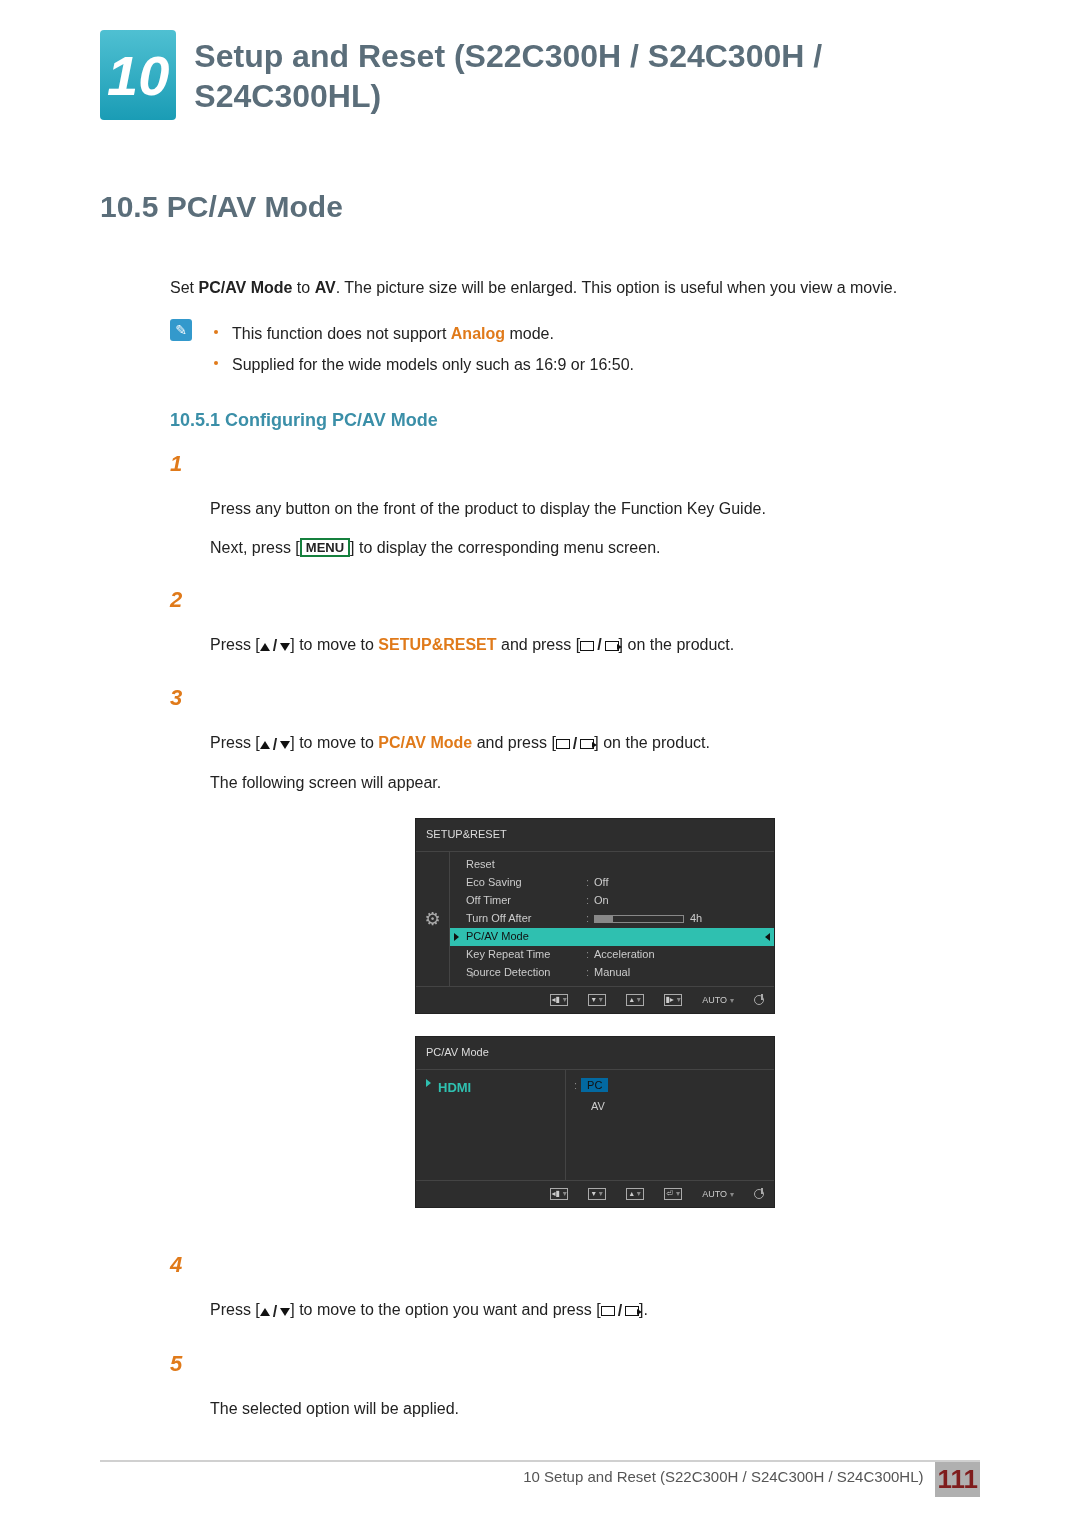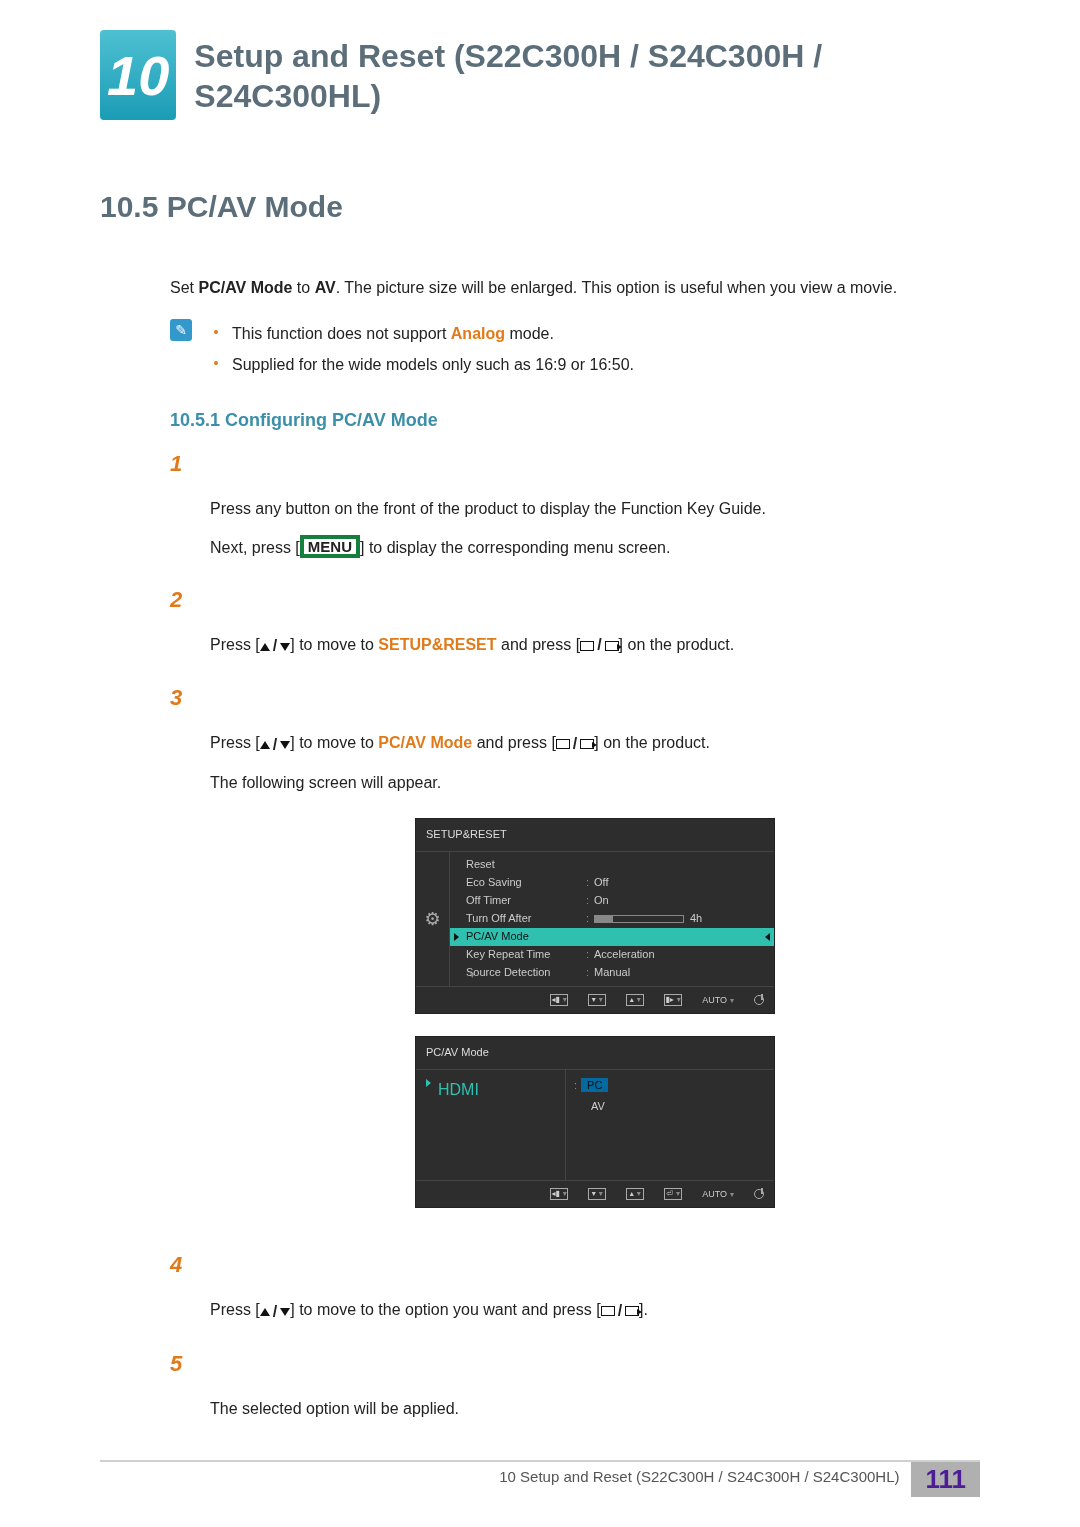--- a/index.html
+++ b/index.html
@@ -55,22 +55,22 @@
 
   
   .steps { margin-left: 70px; }
   .step { display: flex; gap: 18px; margin-bottom: 14px; }
   .step-num { color: #e07a1a; font-size: 22px; font-style: italic; font-weight: bold; width: 22px; flex: 0 0 22px; }
   .step-body { font-size: 16px; line-height: 1.8; flex: 1; margin-top: 44px; }
   .step-body p { margin-bottom: 10px; }
 
   
   .btn-menu {
-    display: inline-block; font-size: 15px; font-weight: bold;
-    border: 4px solid #15803d; padding: 0 4px; line-height: 15px;
+    display: inline-block; font-size: 13px; font-weight: bold;
+    border: 2px solid #15803d; padding: 0 4px; line-height: 15px;
     vertical-align: 1px;
   }
   .arrows, .sourceicons { display: inline-flex; align-items: center; gap: 2px; vertical-align: -1px; }
   .tri-up, .tri-down {
     width: 0; height: 0; border-left: 5px solid transparent; border-right: 5px solid transparent;
   }
   .tri-up { border-bottom: 8px solid #111; }
   .tri-down { border-top: 8px solid #111; }
   .slash { font-weight: bold; padding: 0 1px; }
   .rect-icon { width: 14px; height: 10px; border: 1.5px solid #111; display: inline-block; }
@@ -114,41 +114,41 @@
     width: 18px; height: 12px; border: 1px solid #aaa; display: flex; align-items: center; justify-content: center; font-size: 8px; color: #ccc;
   }
   .osd-footer .ftxt { color: #ccc; font-size: 9px; }
   .osd-footer .fdot::after { content: "▾"; color: #888; font-size: 8px; margin-left: 3px; }
   .osd-footer .power { width: 10px; height: 10px; border: 1.5px solid #aaa; border-radius: 50%; position: relative; }
   .osd-footer .power::after { content: ""; position: absolute; left: 3px; top: -2px; width: 2px; height: 6px; background: #aaa; }
 
   
   .osd2-body { display: flex; }
   .osd2-left { width: 150px; border-right: 1px solid #444; padding: 6px 8px 60px 8px; }
-  .osd2-left .hdmi { color: #2fc0b0; font-size: 16px; padding-left: 14px; position: relative; }
+  .osd2-left .hdmi { color: #2fc0b0; font-size: 13px; padding-left: 14px; position: relative; font-weight: bold; }
   .osd2-left .hdmi::before {
     content: ""; position: absolute; left: 2px; top: 3px;
     width: 0; height: 0; border-top: 4px solid transparent; border-bottom: 4px solid transparent; border-left: 5px solid #2fc0b0;
   }
   .osd2-right { flex: 1; padding: 6px 8px 60px 8px; }
   .osd2-right .opt { padding: 1px 6px; margin-bottom: 2px; font-size: 11px; }
   .osd2-right .opt.sel { background: #0369a1; color: #111; }
   .osd2-right .colon2 { color: #888; margin-right: 4px; }
 
   
   .page-footer {
     position: absolute; left: 100px; right: 100px; bottom: 30px;
     display: flex; justify-content: flex-end; align-items: stretch;
     font-size: 15px; color: #555;
     border-top: 2px solid #d0d0d0;
   }
   .page-footer .ftext { padding: 6px 12px 0 0; }
   .page-footer .pageno {
-    background: #b0b0b0; color: #4c1d95; font-weight: bold; font-size: 26px;
-    padding: 2px 14px;
+    background: #b0b0b0; color: #7f1d1d; font-weight: bold; font-size: 26px;
+    padding: 2px 2px;
   }
 </style>
 </head>
 <body>
 
 <div class="page">
 
   <div class="chapter-head">
     <div class="chapter-badge">10</div>
     <div class="chapter-title">Setup and Reset (S22C300H / S24C300H / S24C300HL)</div>

